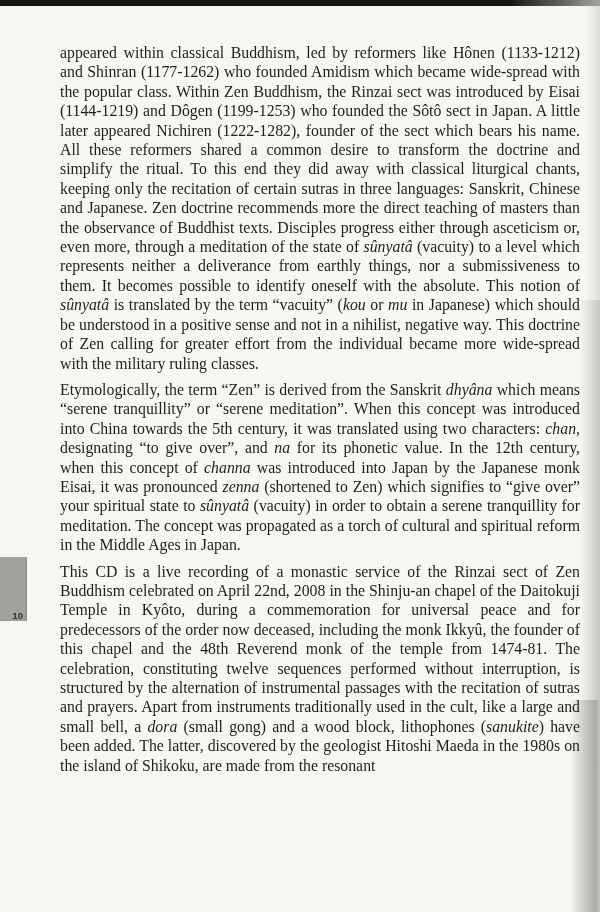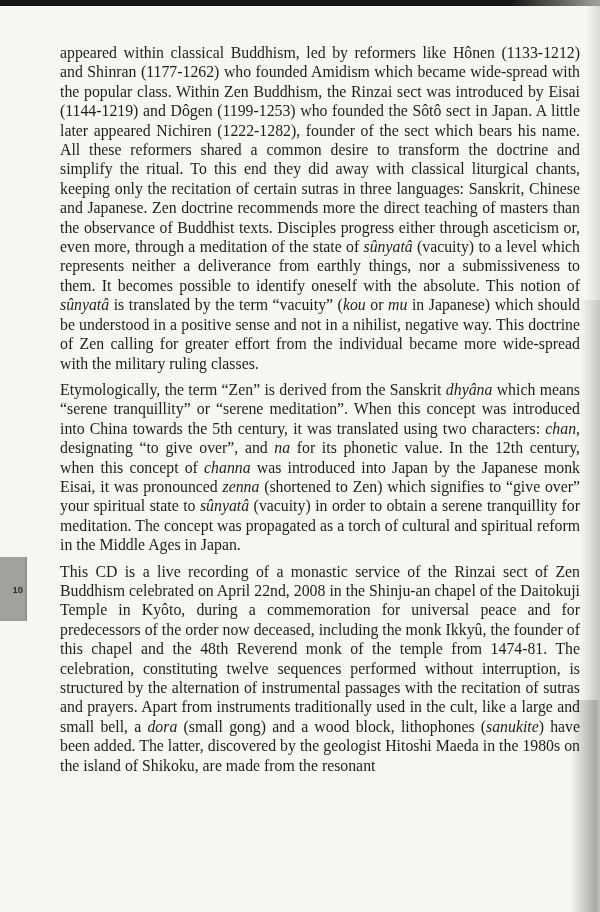--- a/index.html
+++ b/index.html
@@ -44,21 +44,21 @@
       rgba(132,130,127,0.45) 100%);
   }
   
   .page-tab {
     position: absolute;
     left: 0; top: 557px;
     width: 27px; height: 64px;
     background: var(--tab-bg, #a2a19e);
     box-shadow: inset -1px 0 2px rgba(0,0,0,0.18), inset 0 1px 1px rgba(255,255,255,0.15);
     display: flex;
-    align-items: center;
+    align-items: flex-end;
     justify-content: flex-end;
     padding-right: 4px;
     box-sizing: border-box;
   }
   .page-tab span {
     font-family: "Liberation Sans", "DejaVu Sans", sans-serif;
     font-weight: 700;
     font-size: 9.5px;
     color: var(--tab-ink, #2e2e2c);
   }

